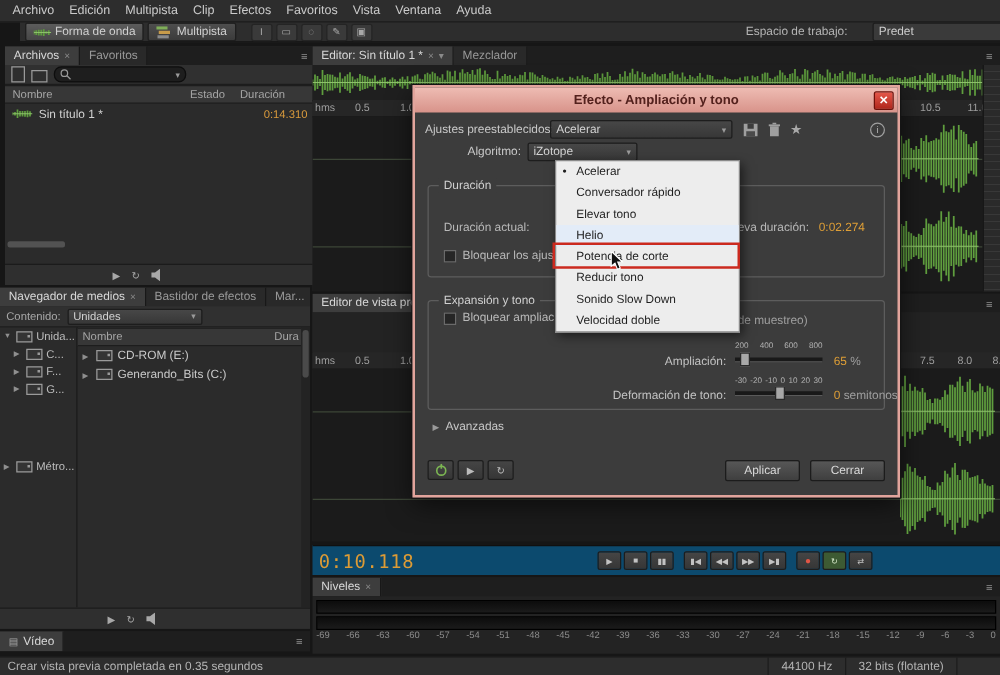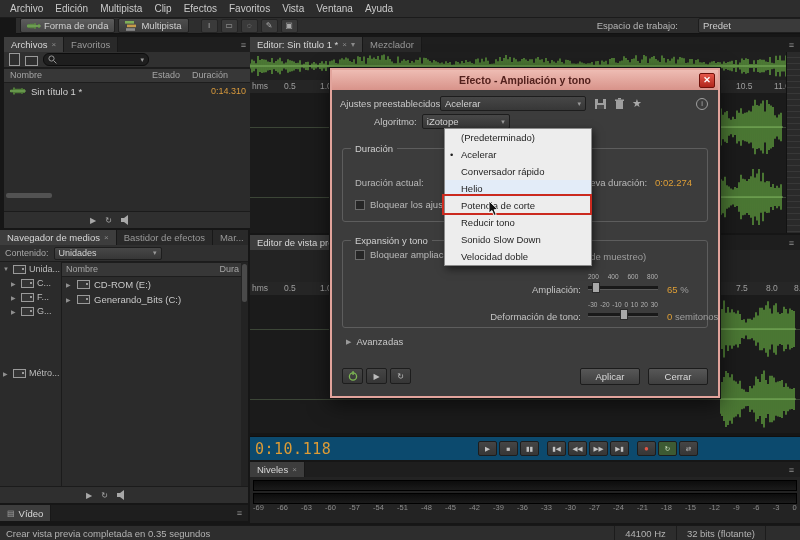--- a/index.html
+++ b/index.html
@@ -536,23 +536,23 @@
             <rect x="4.4" y="0" width="1.3" height="4" fill="#7cb653"></rect>
           </svg>
         </div>
         <div class="dico">▶</div>
         <div class="dico">↻</div>
       </div>
       <div class="dbtn" style="left:248px; top:278px;">Aplicar</div>
       <div class="dbtn" style="left:316px; top:278px;">Cerrar</div>
 
       <div class="plist" style="left:112px; top:38px;">
-        <div class="pli">(Predeterminado)</div>
         <div class="pli sel">Acelerar</div>
         <div class="pli">Conversador rápido</div>
+        <div class="pli">Elevar tono</div>
         <div class="pli hot">Helio</div>
         <div class="pli">Potencia de corte</div>
         <div class="pli">Reducir tono</div>
         <div class="pli">Sonido Slow Down</div>
         <div class="pli">Velocidad doble</div>
       </div>
       <div class="red-box"></div>
       <svg class="cursor" style="left:156px; top:111px;" width="12" height="16">
         <path d="M1 0 L1 12 L4 9.5 L6 14.5 L8.2 13.5 L6.2 8.7 L9.8 8.5 Z" fill="#111" stroke="#fff" stroke-width="0.9"></path>
       </svg>

